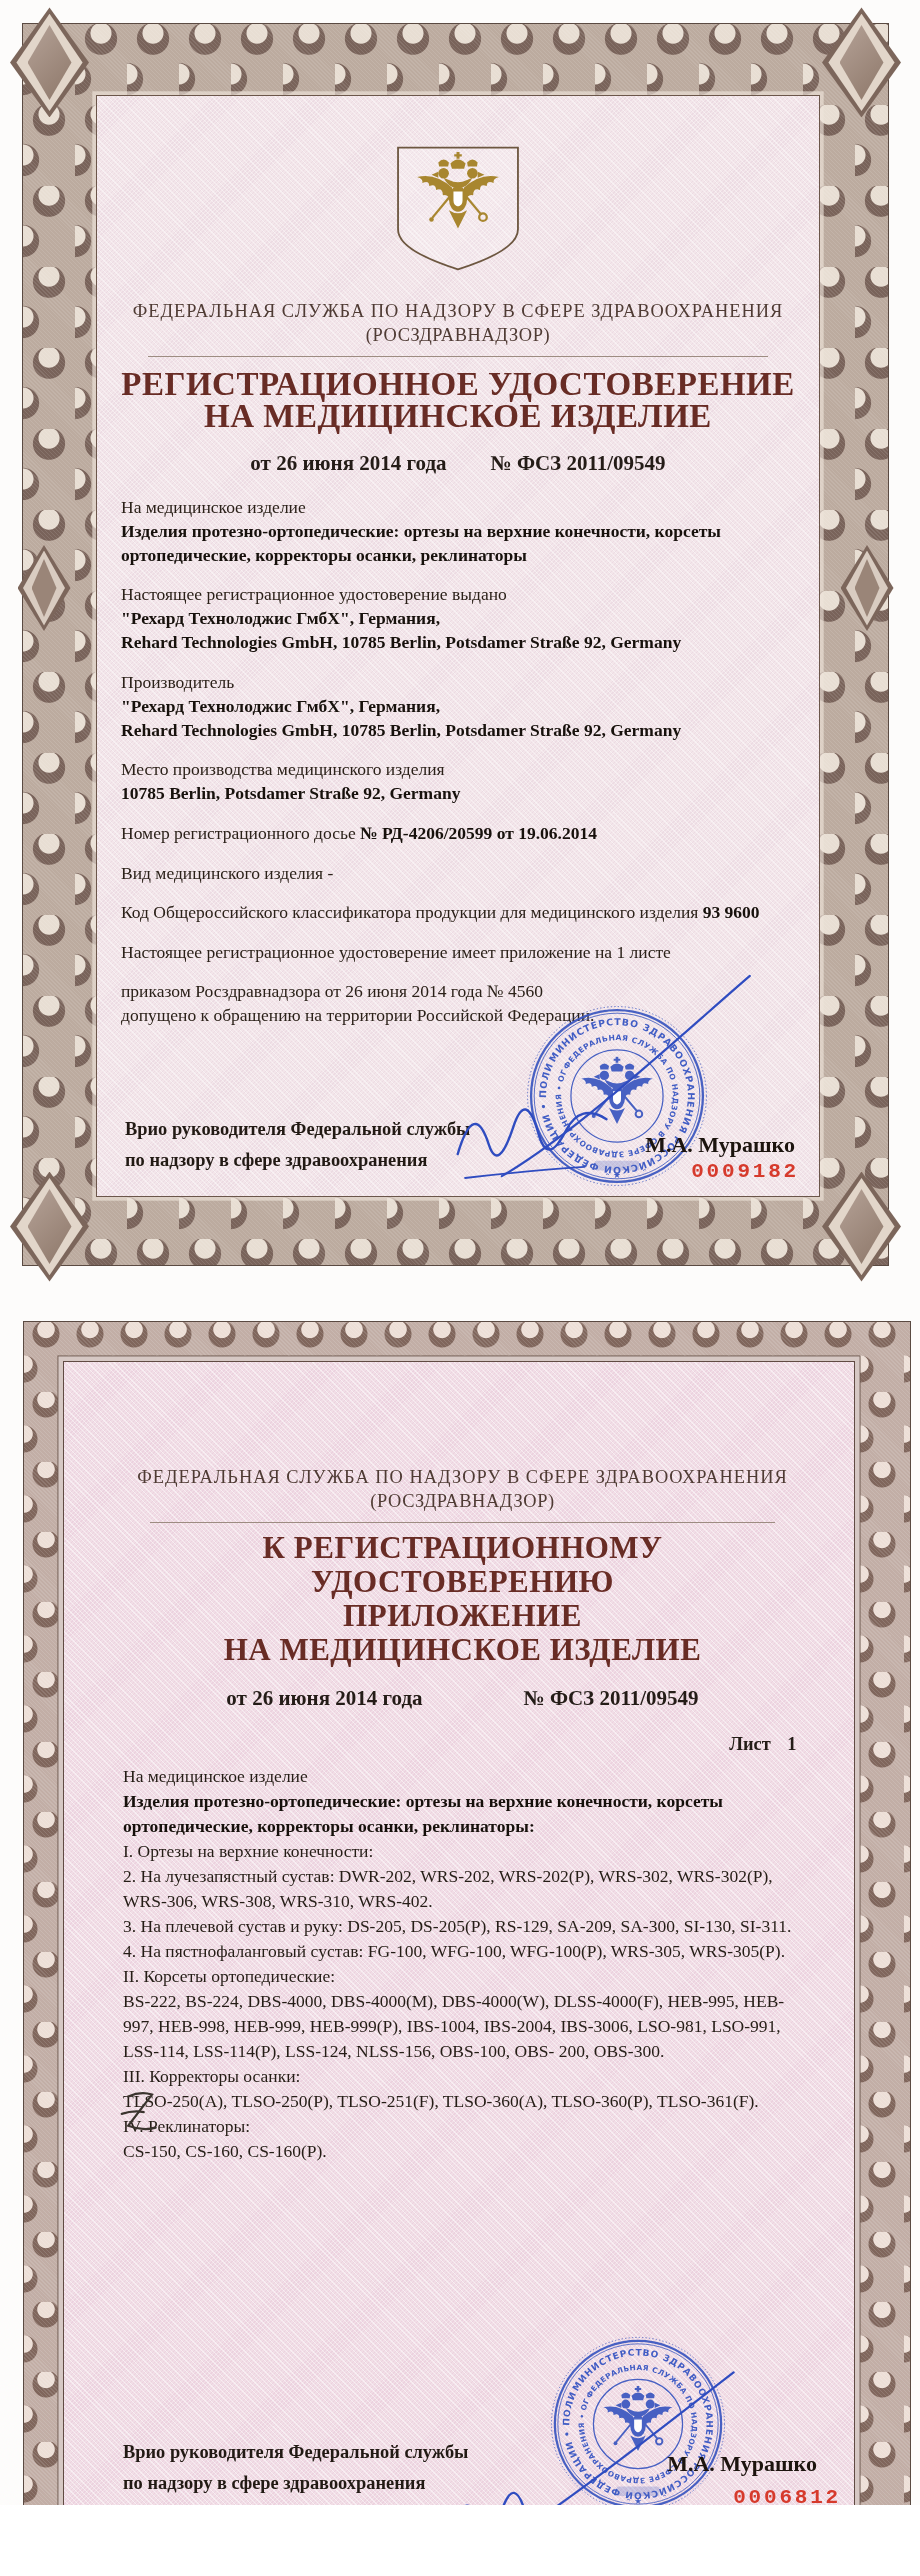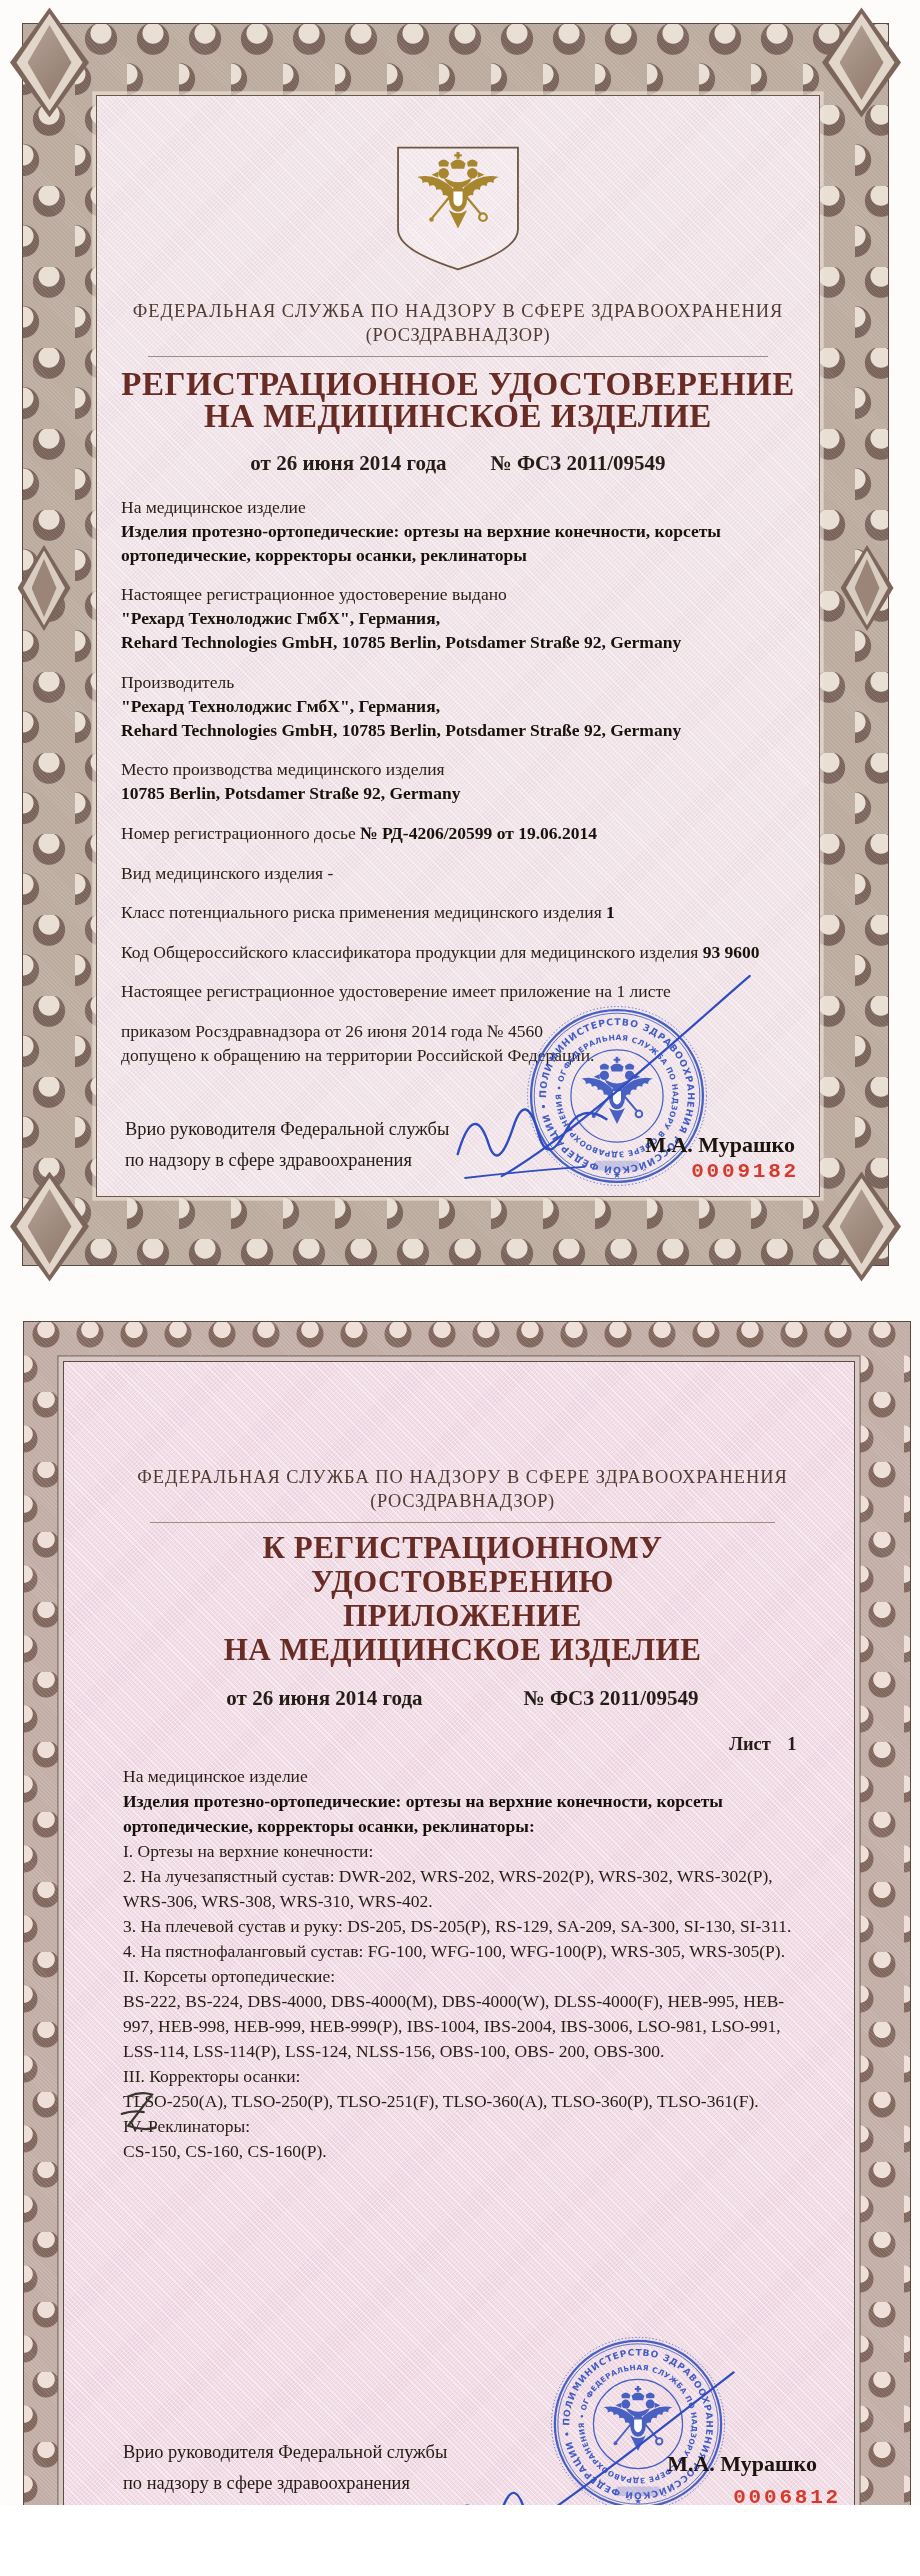--- a/index.html
+++ b/index.html
@@ -69,21 +69,21 @@
   .sheetrow{margin-top:23px;text-align:right;font-weight:bold;font-size:18.4px;
             color:#241c17;padding-right:5.5px;}
   .sheetrow .num{display:inline-block;margin-left:16.6px;}
   .fields{margin-top:18.4px;font-size:17.5px;line-height:24px;color:#2b2119;}
   .fields p{margin:0;}
   .fields p.gap{margin-top:15.6px;}
   .fields .b,.fields b{font-weight:bold;color:#17110c;}
   .lines{margin-top:9.2px;font-size:17.5px;line-height:25px;color:#251d16;}
   .lines p{margin:0;}
   .lines p.bold{font-weight:bold;color:#16100b;}
-  .signblock{position:absolute;font-weight:normal;font-size:18.4px;line-height:31px;color:#221a14;z-index:5;}
+  .signblock{position:absolute;font-weight:bold;font-size:18.4px;line-height:31px;color:#221a14;z-index:5;}
   .sig-name{position:absolute;font-weight:bold;font-size:22px;color:#1c140e;z-index:6;}
   .serial{position:absolute;font-family:"Liberation Mono",monospace;font-weight:bold;
           font-size:21px;letter-spacing:2.8px;color:#d63a2c;z-index:6;}
   .stamp{position:absolute;opacity:.93;z-index:4;}
   .stamp circle{fill:none;stroke:#3b57c0;}
   .stamp text{fill:#3453c2;font-family:"DejaVu Sans",sans-serif;font-weight:bold;}
   .sig{position:absolute;z-index:5;}
   .sig path{fill:none;stroke:#2f4cc0;stroke-linecap:round;}
   .zmark{position:absolute;z-index:5;}
   .zmark path{fill:none;stroke:#3a342e;stroke-width:2.4;stroke-linecap:round;}
@@ -155,21 +155,20 @@
           <p class="gap"><span>Настоящее регистрационное удостоверение выдано</span></p>
           <p class="b">"Рехард Технолоджис ГмбХ", Германия,</p>
           <p class="b">Rehard Technologies GmbH, 10785 Berlin, Potsdamer Straße 92, Germany</p>
           <p class="gap"><span>Производитель</span></p>
           <p class="b">"Рехард Технолоджис ГмбХ", Германия,</p>
           <p class="b">Rehard Technologies GmbH, 10785 Berlin, Potsdamer Straße 92, Germany</p>
           <p class="gap"><span>Место производства медицинского изделия</span></p>
           <p class="b">10785 Berlin, Potsdamer Straße 92, Germany</p>
           <p class="gap"><span>Номер регистрационного досье</span> <b>№ РД-4206/20599 от 19.06.2014</b></p>
           <p class="gap"><span>Вид медицинского изделия -</span></p>
-          <p class="gap"><span>Класс потенциального риска применения медицинского изделия</span> <b>1</b></p>
           <p class="gap"><span>Код Общероссийского классификатора продукции для медицинского изделия</span> <b>93 9600</b></p>
           <p class="gap"><span>Настоящее регистрационное удостоверение имеет приложение на 1 листе</span></p>
           <p class="gap"><span>приказом Росздравнадзора от 26 июня 2014 года № 4560</span></p>
           <p><span>допущено к обращению на территории Российской Федерации.</span></p>
         </div>
       </div>
 
       <div class="signblock" style="left:28px;top:1018px;">
         <div>Врио руководителя Федеральной службы</div>
         <div>по надзору в сфере здравоохранения</div>

